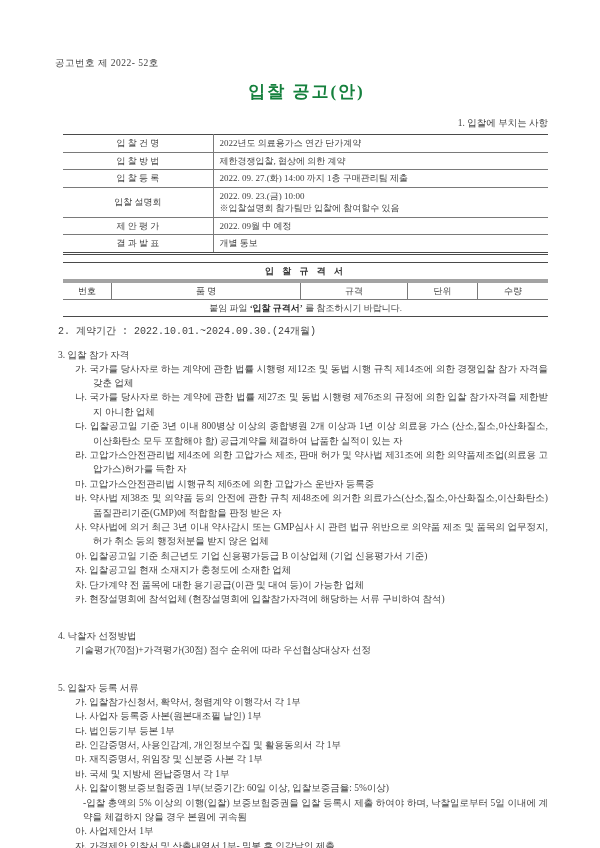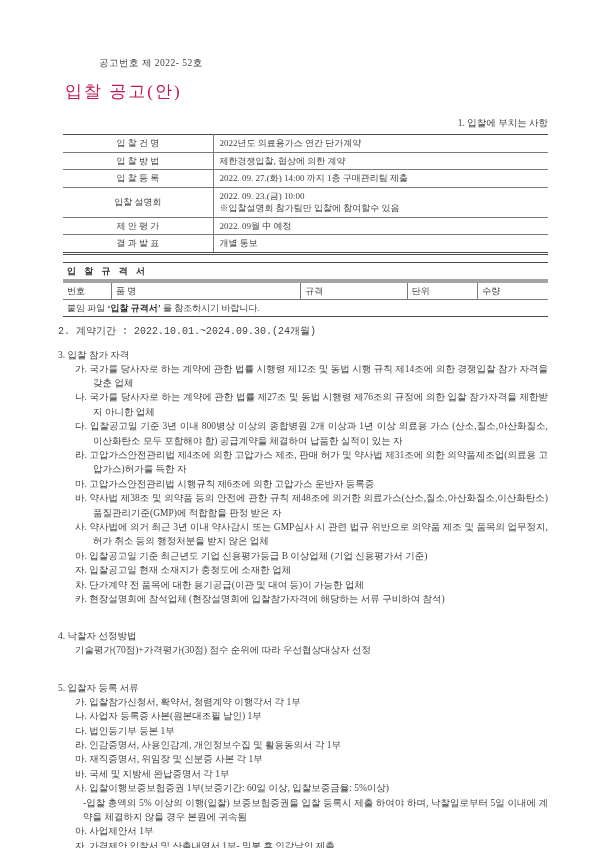--- a/index.html
+++ b/index.html
@@ -8,27 +8,28 @@
     position:relative;
     width:600px; height:848px;
     margin:0 auto;
     background:#ffffff;
     font-family:"Liberation Serif","DejaVu Serif",serif;
     color:#3f3f3f;
     overflow:hidden;
   }
   .content { padding:57px 52px 0 55px; }
 
-  .doc-number { font-size:9.5px; letter-spacing:0.5px;margin-left:44px; }
+  .doc-number { font-size:9.5px; letter-spacing:0.5px; }
 
   .title {
+    text-align:center;
     font-size:17px;
-    font-weight:normal;
+    font-weight:bold;
     letter-spacing:2px;
-    color:#be185d;
+    color:#15803d;
     margin:10px 0 13px 10px;
   }
 
   .sec-heading { font-size:9.5px; padding-left:3px; line-height:14px; }
   .sec1 .sec-heading { margin-bottom:4px;text-align:right; }
 
   
   .info-table {
     border-collapse:collapse;
     table-layout:fixed;
@@ -49,20 +50,21 @@
 
   
   .spec-table {
     border-collapse:collapse;
     table-layout:fixed;
     width:485px;
     margin:7px 0 0 8px;
     border-top:1.8px solid #4a4a4a;
     border-bottom:1.8px solid #4a4a4a;
     font-size:9px;
+    text-align:center;
   }
   .spec-table td { padding:2px 4px; line-height:12px; }
   .spec-title { font-weight:bold; letter-spacing:3px; color:#333; }
   .spec-head td { border-top:4px solid #a3a3a3; border-bottom:1px solid #7a7a7a; }
   .spec-head td + td { border-left:1px solid #7a7a7a; }
   .spec-note b { color:#2e2e2e; }
 
   
   .sec2 { margin-top:8px; font-size:10px; padding-left:3px; line-height:14px;font-family:Liberation Mono, monospace; }
   .sec3 { margin-top:9px; }

